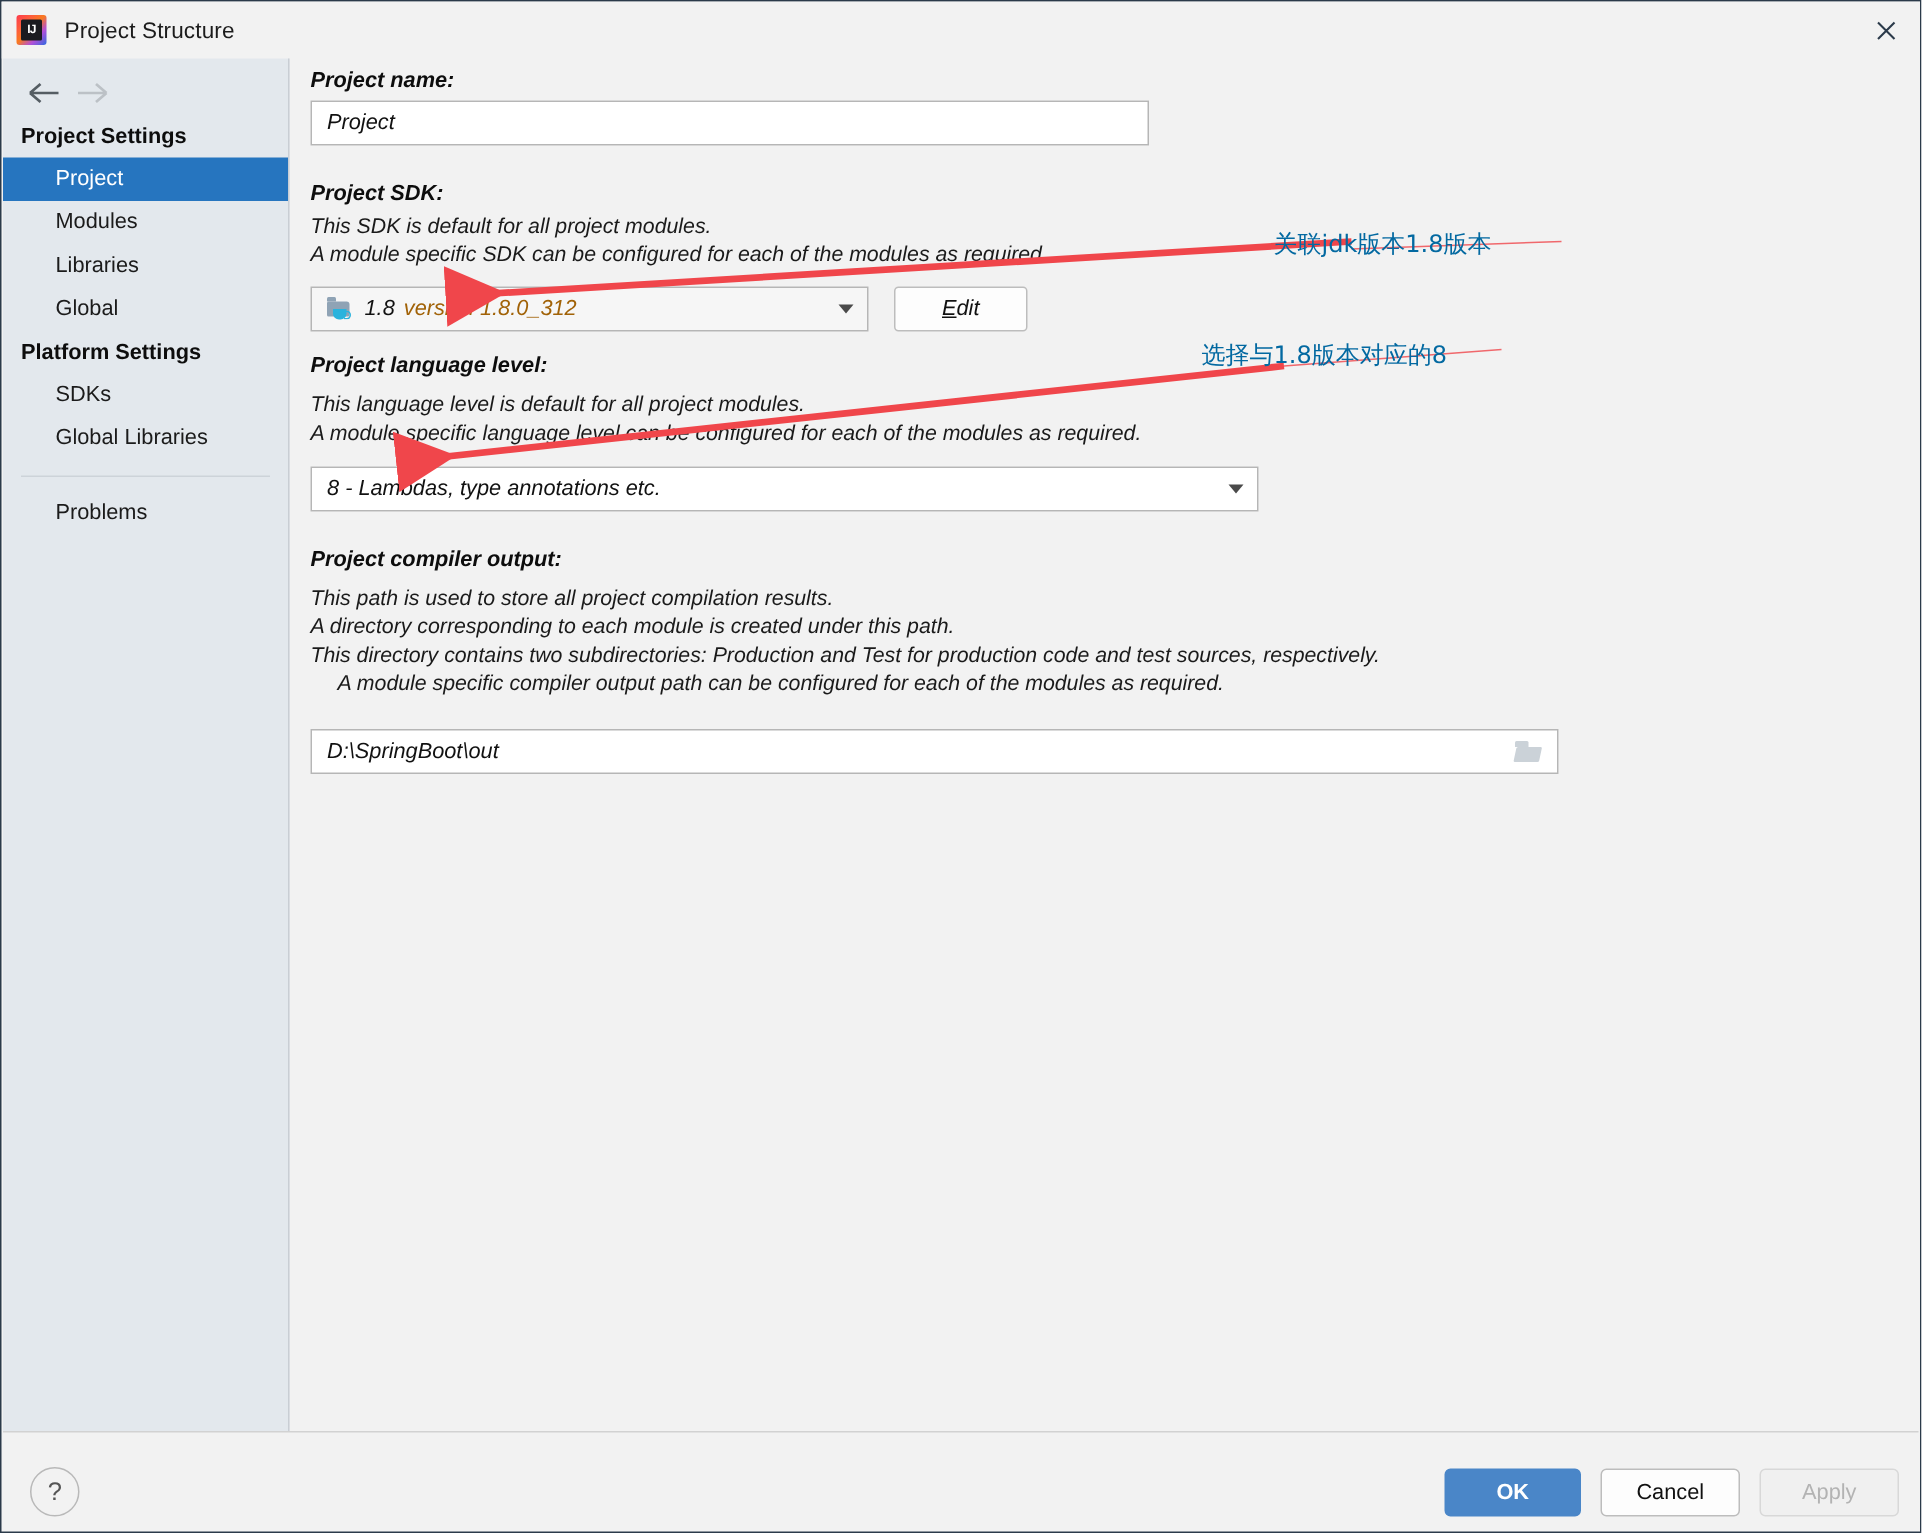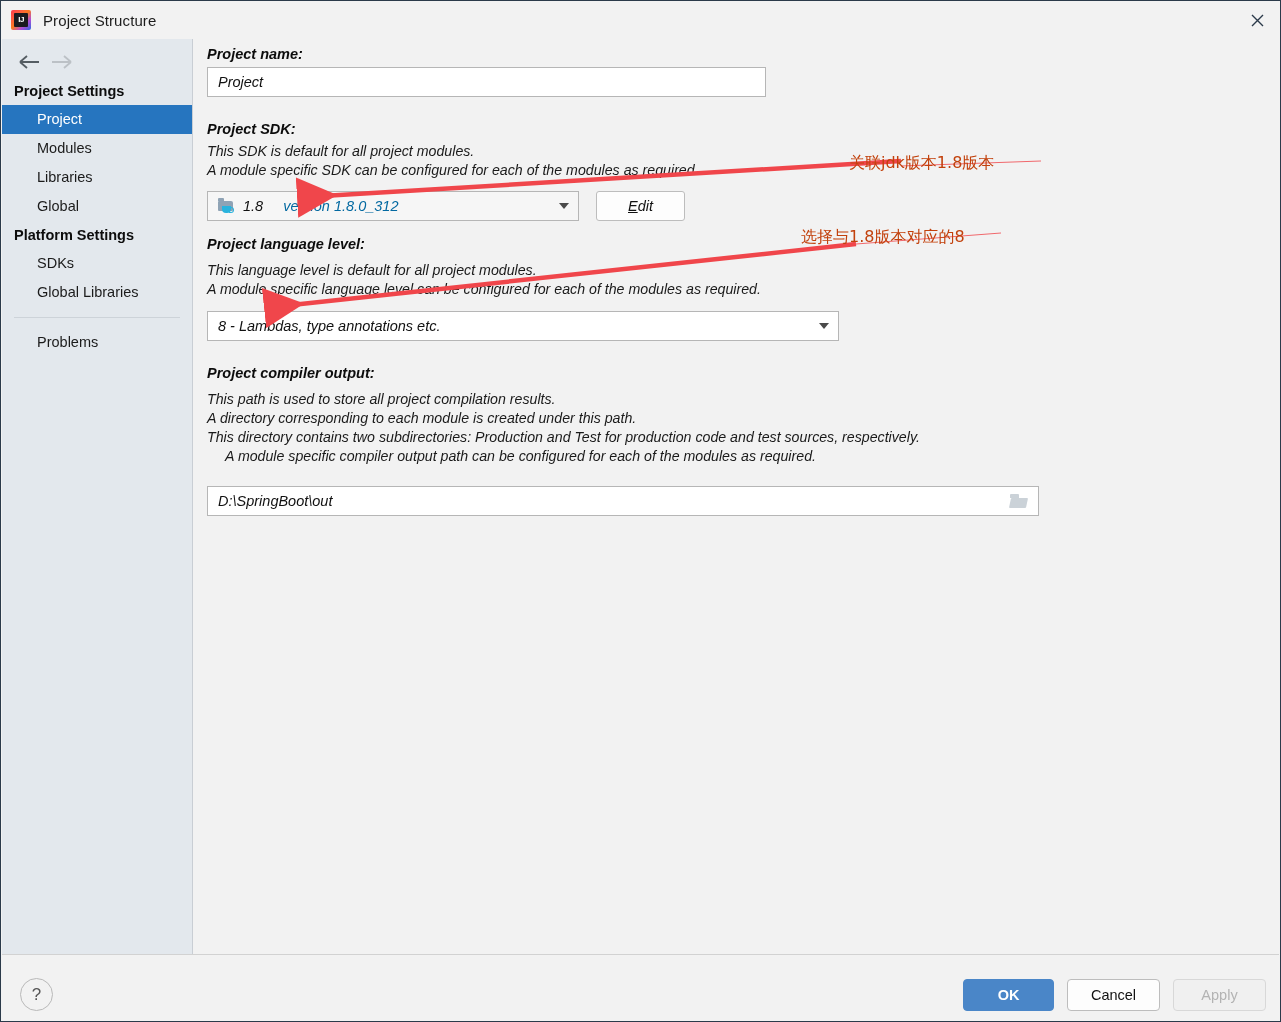--- a/index.html
+++ b/index.html
@@ -206,21 +206,21 @@
   .sdk-icon .cup::after {
     content: "";
     position: absolute;
     right: -3px; top: 1px;
     width: 4px; height: 4px;
     border: 1.5px solid #2ab3dd;
     border-left: none;
     border-radius: 0 3px 3px 0;
   }
   .sdk-name { color: #111111; }
-  .sdk-ver { color: #0369a1; margin-left: 20px; }
+  .sdk-ver { color: #a16207; margin-left: 6px; }
 
   .btn {
     box-sizing: border-box;
     background: #fdfdfd;
     border: 1px solid #bdbdbd;
     border-radius: 3px;
     font-size: 14.5px;
     color: #111111;
     display: flex;
     align-items: center;
@@ -249,21 +249,21 @@
     left: 0; top: 0;
     width: 9px; height: 4px;
     background: #cbd2d8;
     border-radius: 1px 1px 0 0;
   }
 
   
   .annot {
     position: absolute;
     font-size: 16px;
-    color: #c2410c;
+    color: #0369a1;
     white-space: nowrap;
     font-family: "DejaVu Sans", sans-serif;
   }
   .anno-svg {
     position: absolute;
     left: 0; top: 0;
     width: 1281px; height: 1022px;
     pointer-events: none;
   }
 

